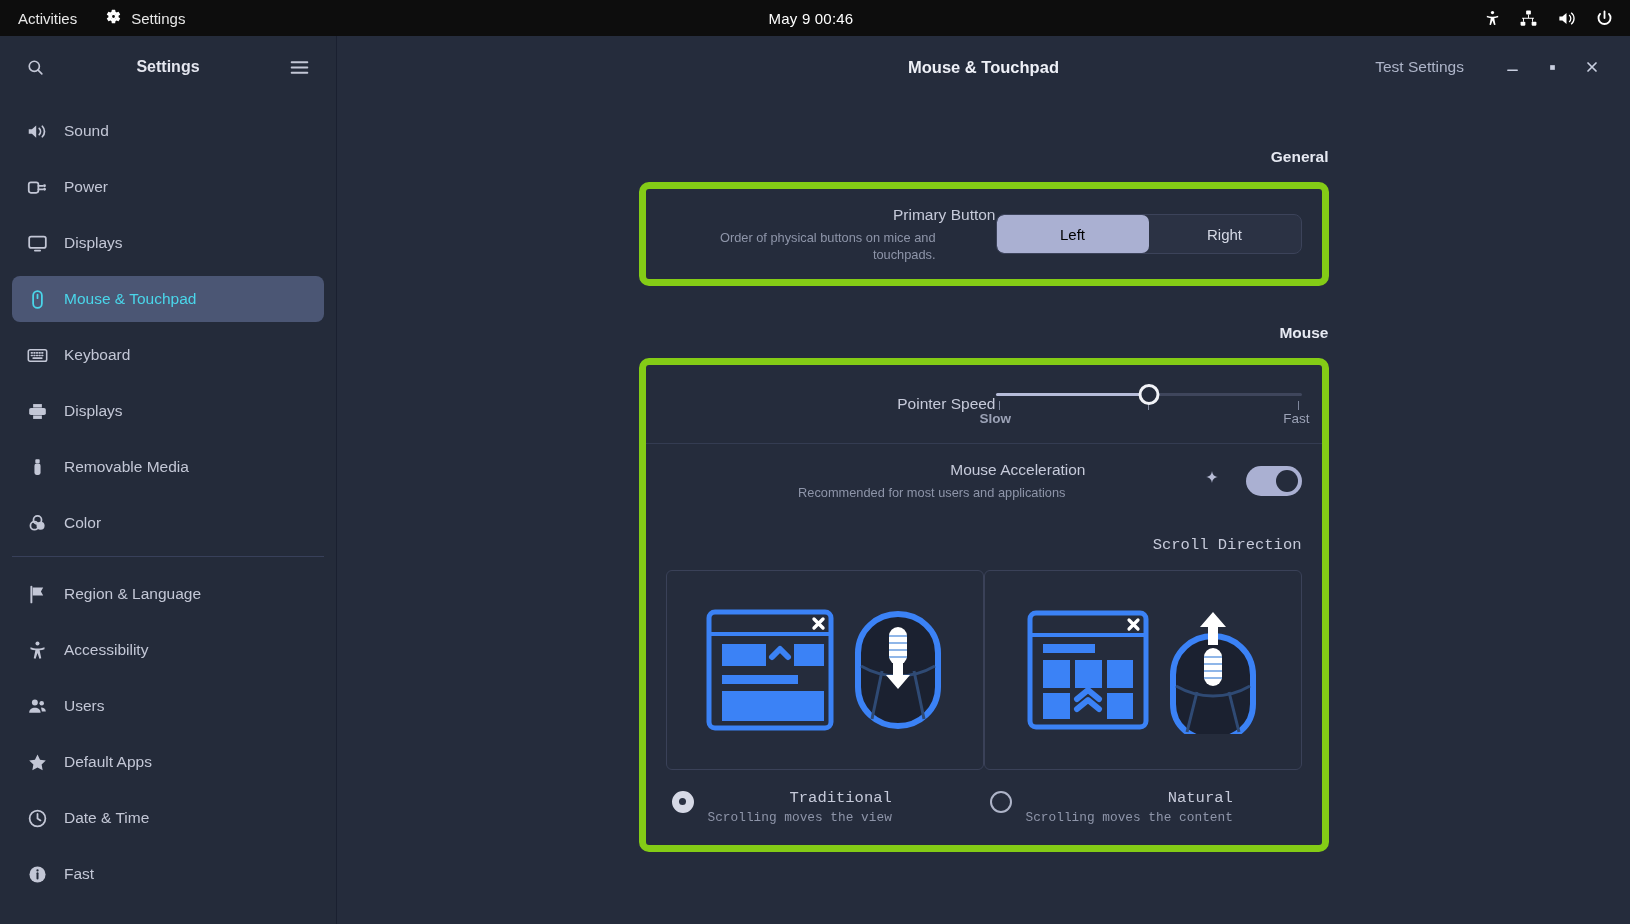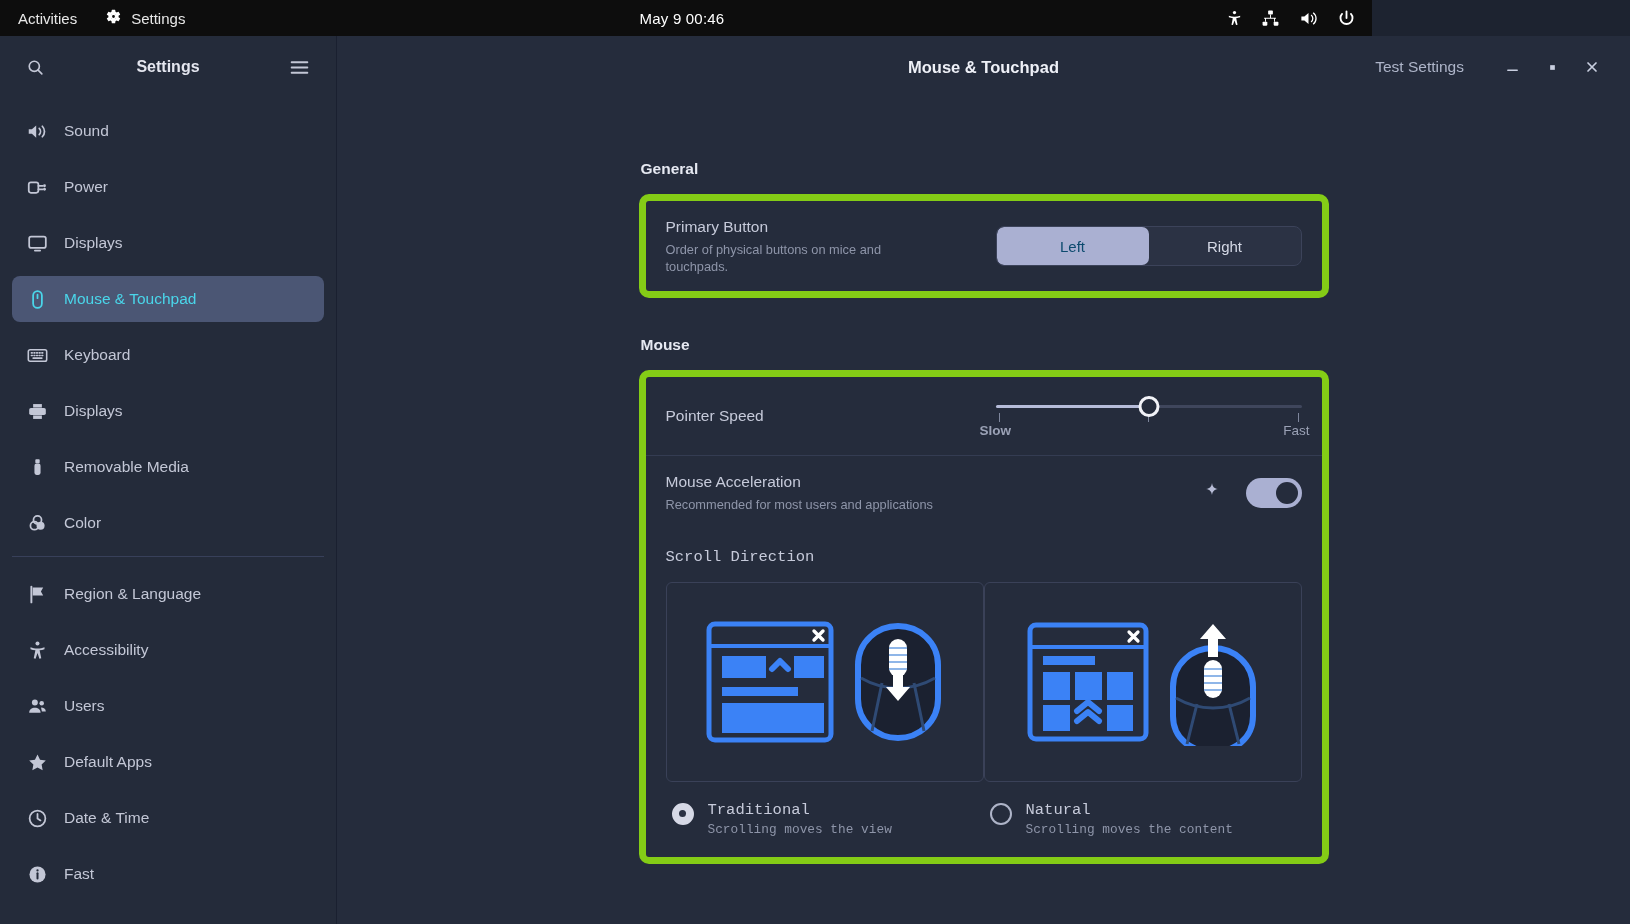--- a/index.html
+++ b/index.html
@@ -6,21 +6,21 @@
   html, body {
     width: 1630px; height: 924px;
     background: #1d2330;
     font-family: "Liberation Sans", sans-serif;
     overflow: hidden;
   }
 
   
   .topbar {
     position: absolute; top: 0; left: 0;
-    width: 1372px; height: 36px;
+    width: 1630px; height: 36px;
     background: #0d0d0d;
     display: flex; align-items: center;
     color: #ffffff;
     font-size: 15px;
     z-index: 50;
   }
   .topbar-left { display: flex; align-items: center; height: 100%; }
   .activities {
     padding: 0 14px 0 18px; height: 100%;
     display: flex; align-items: center;
@@ -128,22 +128,23 @@
     width: 40px; height: 40px;
     display: flex; align-items: center; justify-content: center;
     color: #c9cfe0; border-radius: 20px;
   }
 
   .content {
     position: absolute; top: 62px; left: 0; right: 0; bottom: 0;
     overflow: hidden;
   }
   .content-inner {
-    width: 690px; margin: 12px auto;
+    width: 690px; margin: 0 auto;
     padding-top: 50px;
+    text-align: right;
   }
 
   .section-title {
     font-size: 15.5px; font-weight: bold; color: #e6e9f2;
     margin-bottom: 16px; padding-left: 2px;
   }
   .card {
     border: 7px solid #84cc16;
     border-radius: 10px;
     background: #252c3c;
@@ -170,21 +171,21 @@
     overflow: hidden;
     margin-left: auto;
     width: 330px;
     height: 40px;
   }
   .seg {
     flex: 1; display: flex; align-items: center; justify-content: center;
     font-size: 15px; color: #d5d9e6;
   }
   .seg.sel {
-    background: #aab0d2; color: #0c4a6e;
+    background: #aab0d2; color: #000000;
     border-radius: 7px;
   }
 
   
   .slider-wrap {
     margin-left: auto;
     width: 330px;
     position: relative;
     height: 46px;
   }

